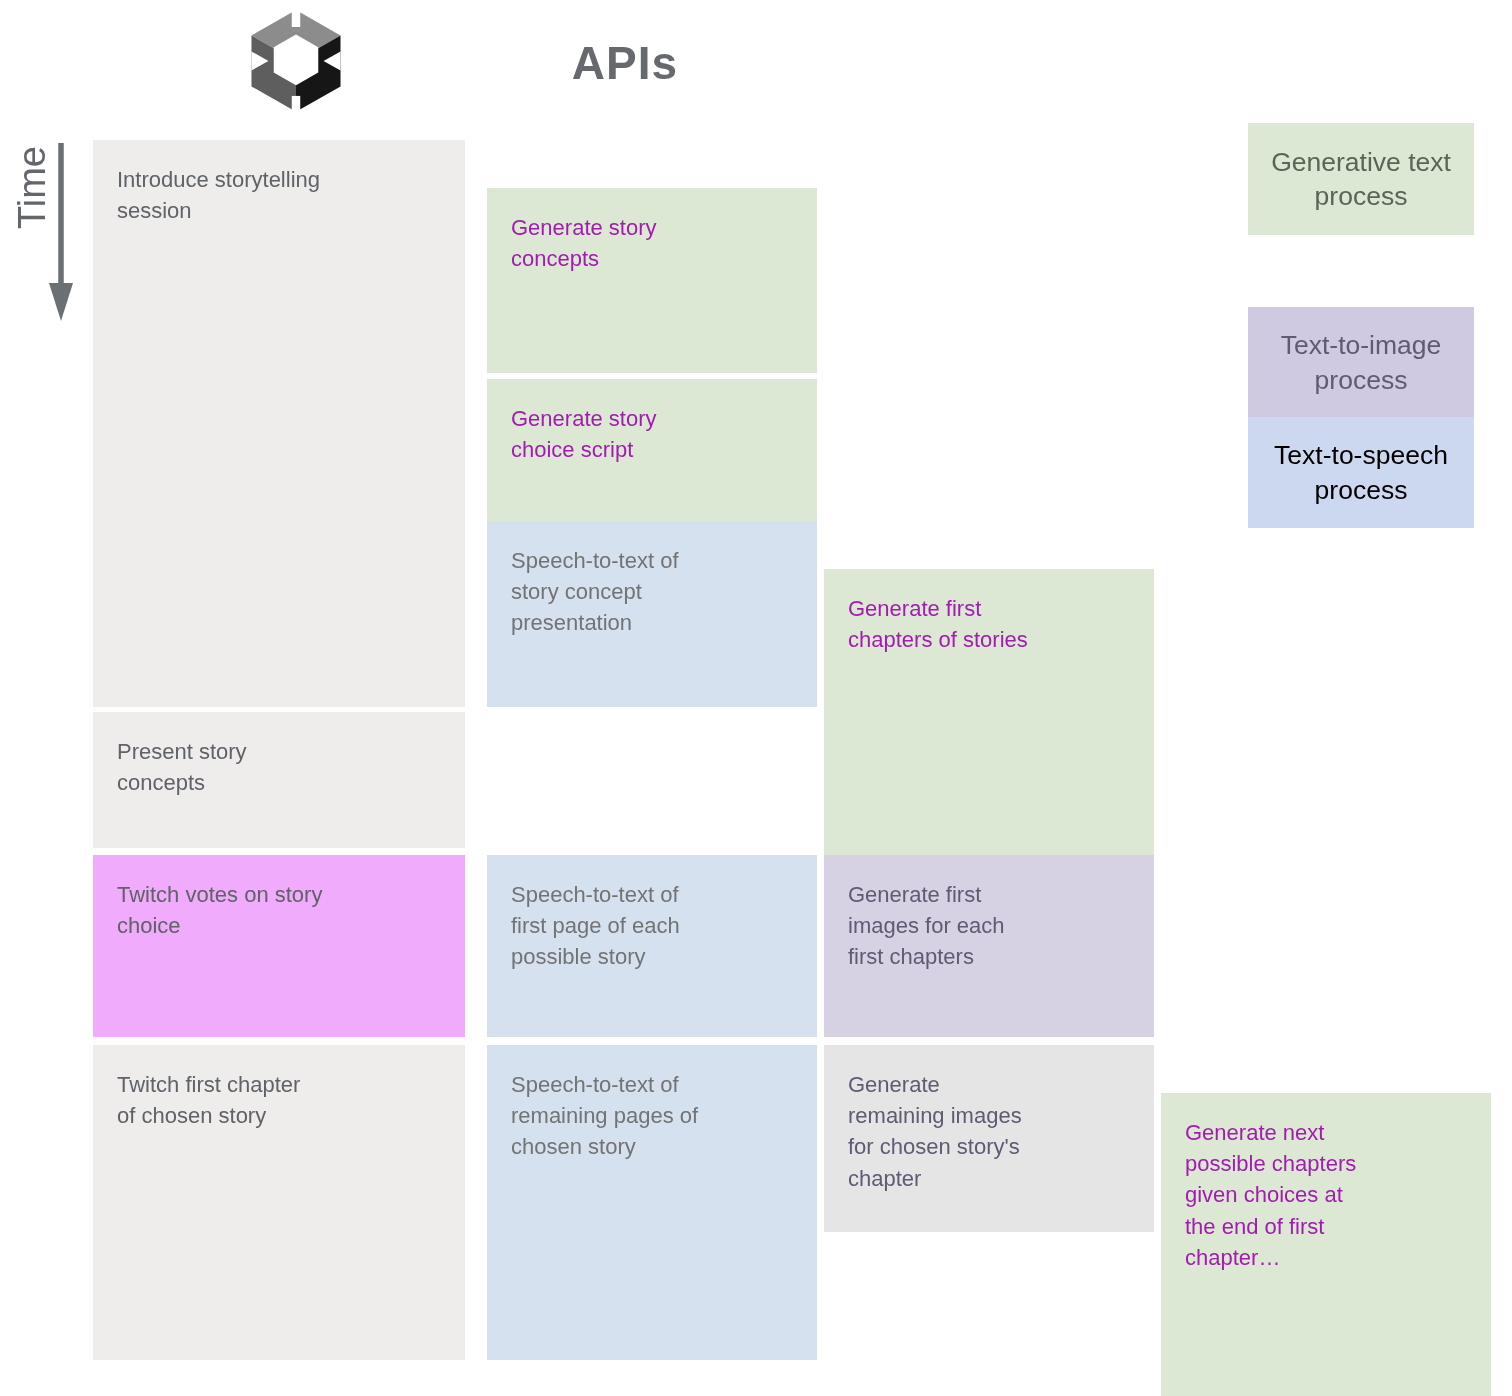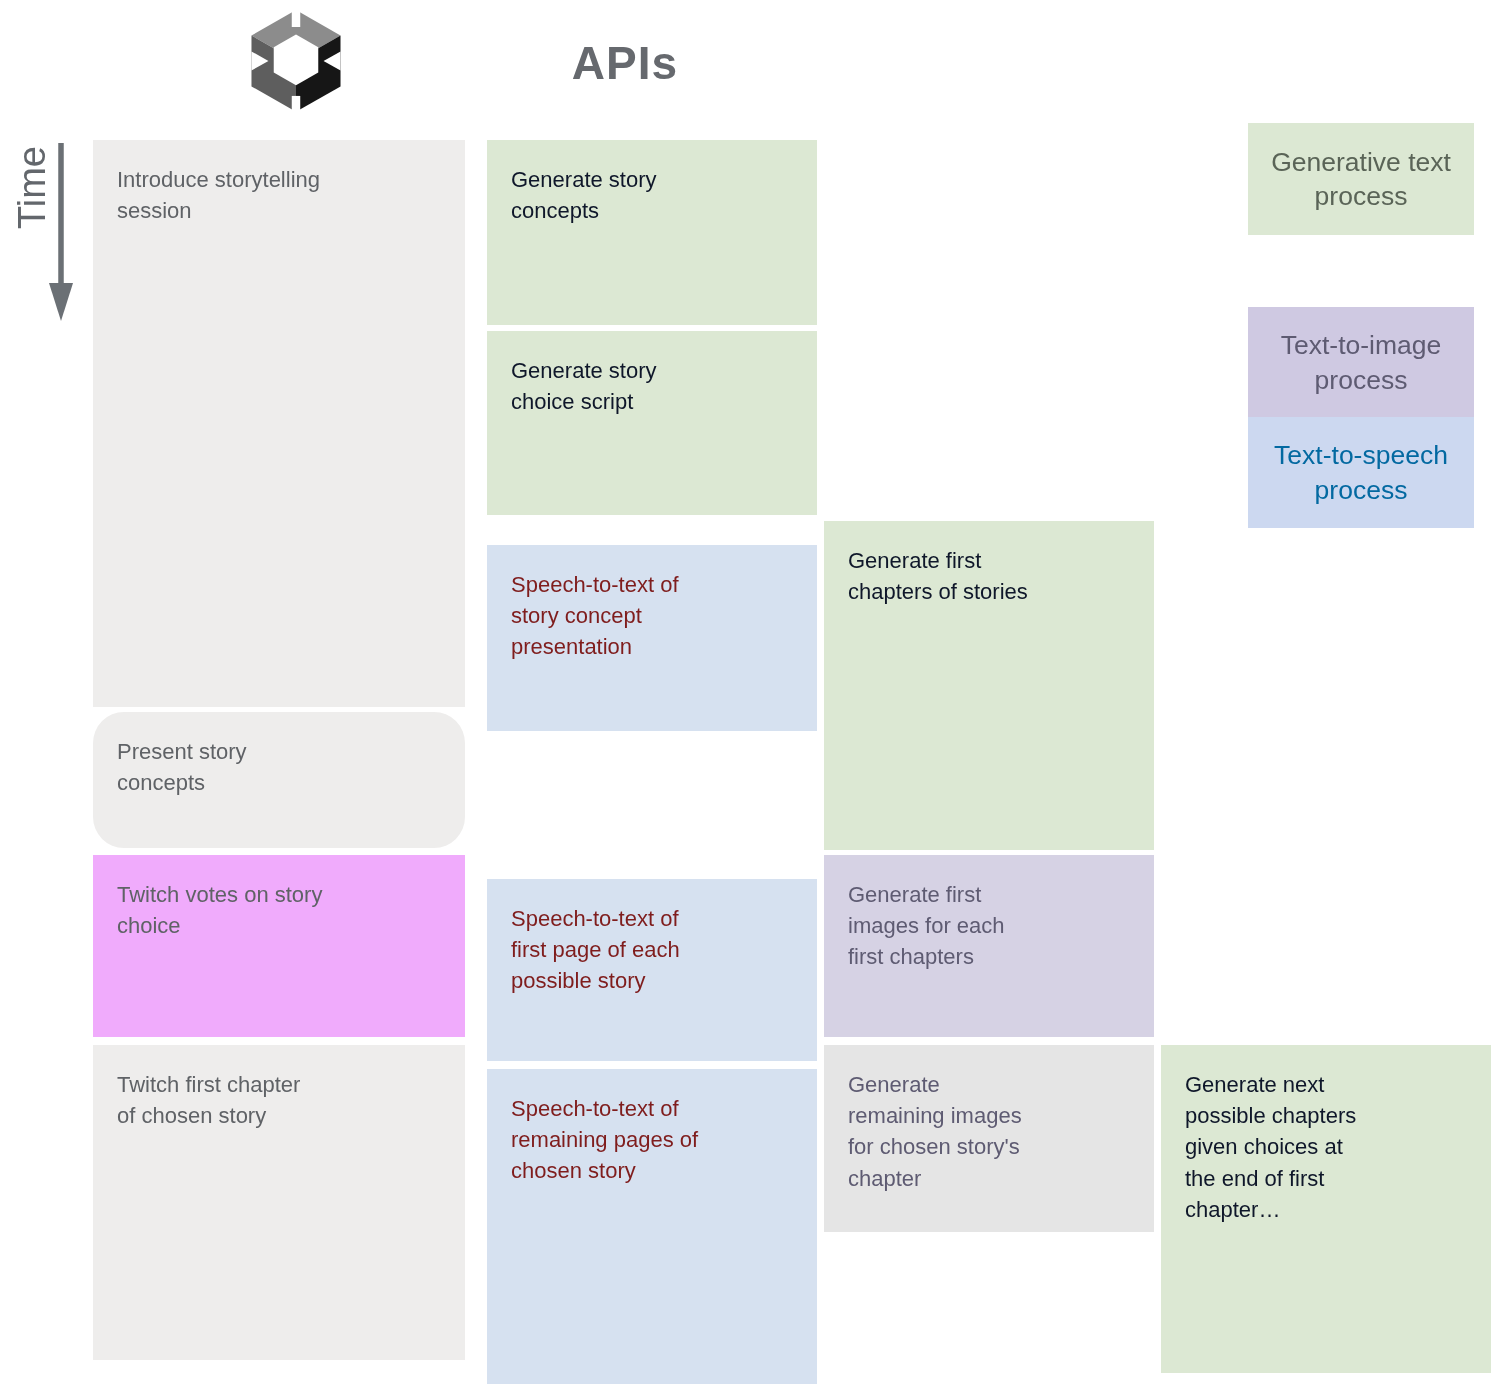--- a/index.html
+++ b/index.html
@@ -18,32 +18,32 @@
   }
   .time-arrow { position:absolute; left:45px; top:140px; }
   .unity-logo { position:absolute; left:243px; top:6px; }
   .box {
     position:absolute; box-sizing:border-box;
     padding:24px 16px 24px 24px;
     font-size:22px; line-height:1.42; color:#5c6166;
     white-space:pre-line;
   }
   .session { background:#eeedec; color:#5f6266; }
-  .gen     { background:#dce8d3; color:#0f172a; }
-  .speech  { background:#d6e1f0; color:#7f1d1d;margin-top:24px; }
+  .gen     { background:#dce8d3; color:#a21caf;margin-top:48px; }
+  .speech  { background:#d6e1f0; color:#737373; }
   .img     { background:#d6d2e4; color:#5e5b72; }
   .legend-box {
     position:absolute; width:226px; box-sizing:border-box;
     display:flex; align-items:center; justify-content:center;
     text-align:center; font-size:26.5px; line-height:1.3; white-space:pre-line;
     padding:6px;
   }
   .legend-gen    { background:#dce8d3; color:#5a6457; }
   .legend-img    { background:#cfc9e2; color:#5e5b72;margin-top:36px; }
-  .legend-speech { background:#ccd8f0; color:#0369a1; }
+  .legend-speech { background:#ccd8f0; color:#000000; }
 </style>
 </head>
 <body>
 
 <div class="canvas">
 
   <svg class="unity-logo" width="106" height="112" viewBox="0 0 100 104">
     <polygon points="50,3 92,27 50,51 8,27" fill="#8c8c8c"></polygon>
     <polygon points="8,27 50,51 50,99 8,75" fill="#5e5e5e"></polygon>
     <polygon points="92,27 50,51 50,99 92,75" fill="#161616"></polygon>
@@ -57,21 +57,21 @@
   <div class="apis-title">APIs</div>
 
   <div class="time-label">Time</div>
   <svg class="time-arrow" width="32" height="184" viewBox="0 0 32 184">
     <line x1="16" y1="3" x2="16" y2="146" stroke="#6b7075" stroke-width="5.5"></line>
     <polygon points="4,143 28,143 16,181" fill="#6b7075"></polygon>
   </svg>
 
   <div class="box session" style="left: 93px; top: 140px; width: 372px; height: 567px; background-color: rgb(238, 237, 236);">Introduce storytelling
 session</div>
-  <div class="box session" style="left: 93px; top: 712px; width: 372px; height: 136px; background-color: rgb(238, 237, 236); border-radius: 31px;">Present story
+  <div class="box session" style="left: 93px; top: 712px; width: 372px; height: 136px; background-color: rgb(238, 237, 236);">Present story
 concepts</div>
   <div class="box session" style="left: 93px; top: 855px; width: 372px; height: 182px; background-color: #f0abfc;">Twitch votes on story
 choice</div>
   <div class="box session" style="left: 93px; top: 1045px; width: 372px; height: 315px; background-color: rgb(238, 237, 236);">Twitch first chapter
 of chosen story</div>
 
   <div class="box gen" style="left: 487px; top: 140px; width: 330px; height: 185px; background-color: rgb(220, 232, 211);">Generate story
 concepts</div>
   <div class="box gen" style="left: 487px; top: 331px; width: 330px; height: 184px; background-color: rgb(220, 232, 211);">Generate story
 choice script</div>

